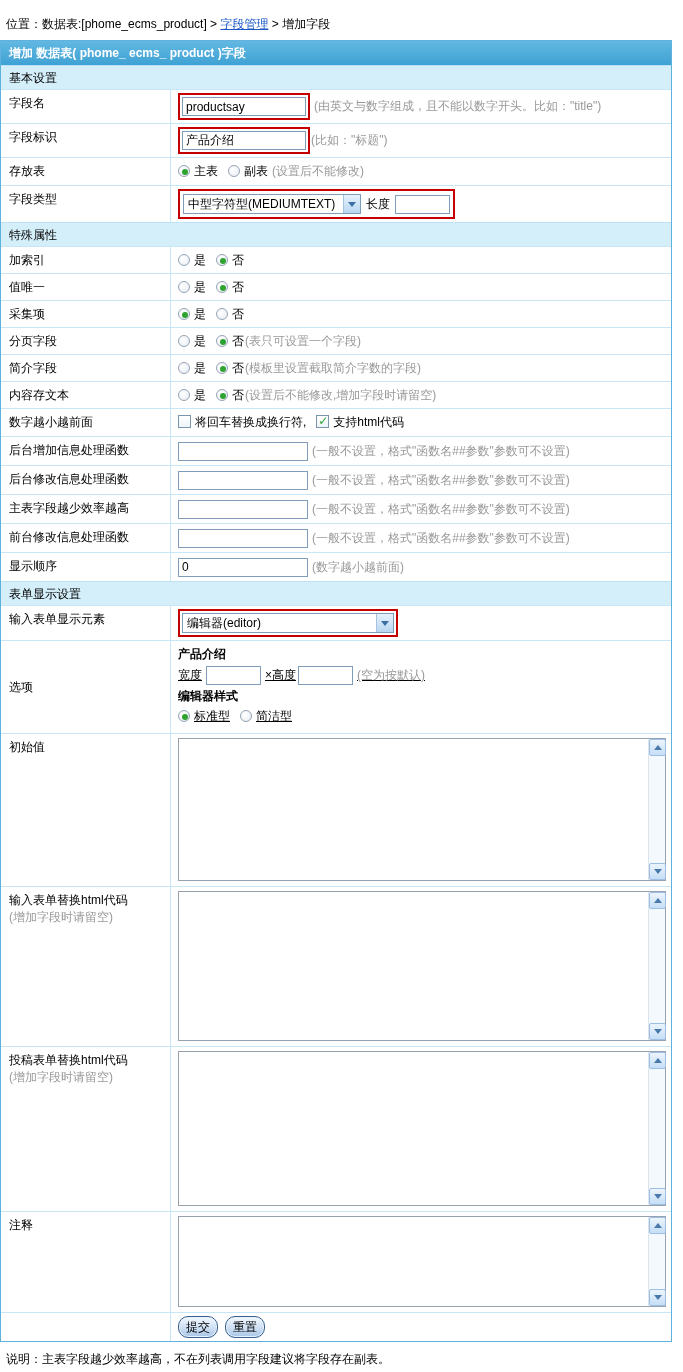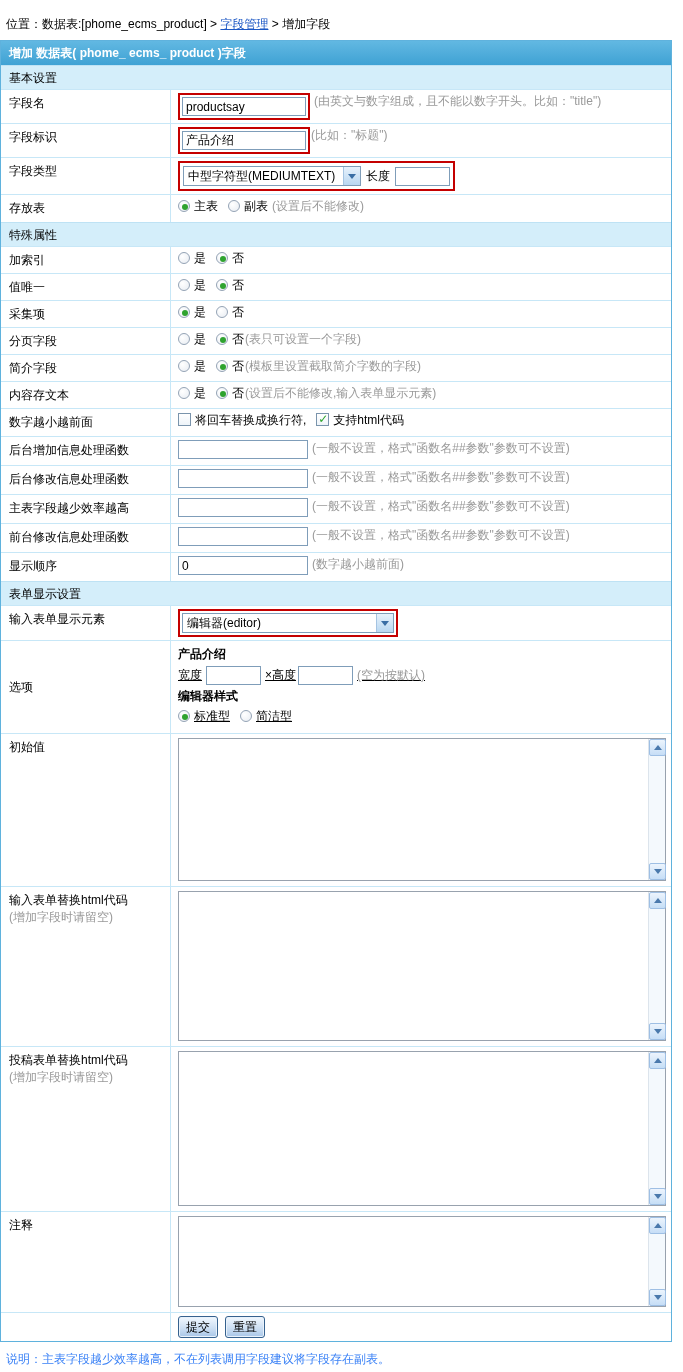--- a/index.html
+++ b/index.html
@@ -34,21 +34,21 @@
   .row:first-child { border-top: none; }
   .cell-label {
     width: 170px; flex: 0 0 170px;
     padding: 5px 4px 4px 8px;
     border-right: 1px solid #C7E7F7;
   }
   .cell-label .sub { color: #999; }
   .cell-content {
     flex: 1;
     padding: 3px 4px 3px 7px;
-    display: flex; flex-wrap: wrap;
+    display: flex; align-items: center; flex-wrap: wrap;
   }
   .cell-content.top { align-items: flex-start; }
   .r27 { min-height: 27px; }
   .r28 { min-height: 28px; }
   .r29 { min-height: 29px; }
   .r30 { min-height: 30px; }
   .r31 { min-height: 31px; }
   .r33 { min-height: 33px; }
   .hint { color: #999; margin-left: 4px; white-space: nowrap; }
   .hint.tight { margin-left: 1px; }
@@ -153,27 +153,27 @@
   .h155 { height: 155px; }
   .h91  { height: 91px; }
 
   .bold { font-weight: bold; }
   .optline { display: flex; align-items: center; margin: 3px 0; width: 100%; text-decoration: underline; }
   .optline .gap { margin: 0 2px 0 4px; }
 
   
   .xp-btn {
     height: 22px; min-width: 40px; padding: 0 7px;
-    border: 1px solid #36618E; border-radius: 3px;
+    border: 1px solid #36618E; border-radius: 10px;
     background: linear-gradient(#F2F8FE, #CADDF2 60%, #A8C6E8);
     font-family: inherit; font-size: 12px; color: #000;
     margin-right: 7px; cursor: pointer;
     box-shadow: inset 0 0 0 1px #E9F2FB;
   }
-  .footer-note { padding: 9px 0 0 6px; color: #3b82f6; }
+  .footer-note { padding: 9px 0 0 6px; color: #000000; }
 </style>
 </head>
 <body>
 
 <div class="breadcrumb">
   <span>位置：数据表:[phome_ecms_product] &gt;</span>
   <a>字段管理</a>
   <span>&gt;</span>
   <span>增加字段</span>
 </div>
@@ -197,45 +197,45 @@
   <div class="row r31">
     <div class="cell-label">字段标识</div>
     <div class="cell-content">
       <span class="redbox">
         <input class="txt w124" value="产品介绍" style="">
       </span>
       <span class="hint tight">(比如："标题")</span>
     </div>
   </div>
 
+  <div class="row r28">
+    <div class="cell-label">存放表</div>
+    <div class="cell-content">
+      <span class="opt"><span class="radio on"></span><span>主表</span></span>
+      <span class="opt tight"><span class="radio"></span><span>副表</span></span>
+      <span class="hint">(设置后不能修改)</span>
+    </div>
+  </div>
+
   <div class="row r33">
     <div class="cell-label">字段类型</div>
     <div class="cell-content">
       <span class="redbox multi">
         <span class="xpselect sel178">
           <span class="xpselect-text">中型字符型(MEDIUMTEXT)</span>
           <span class="xpselect-btn">
               <i></i>
             </span>
         </span>
         <span>长度</span>
         <input class="txt w55" value="" style="">
       </span>
     </div>
   </div>
 
-  <div class="row r28">
-    <div class="cell-label">存放表</div>
-    <div class="cell-content">
-      <span class="opt"><span class="radio on"></span><span>主表</span></span>
-      <span class="opt tight"><span class="radio"></span><span>副表</span></span>
-      <span class="hint">(设置后不能修改)</span>
-    </div>
-  </div>
-
   <div class="section-row">特殊属性</div>
 
   <div class="row r27">
     <div class="cell-label">加索引</div>
     <div class="cell-content">
       <span class="opt"><span class="radio"></span><span>是</span></span>
       <span class="opt tight"><span class="radio on"></span><span>否</span></span>
     </div>
   </div>
 
@@ -271,21 +271,21 @@
       <span class="opt tight"><span class="radio on"></span><span>否</span></span>
       <span class="hint tight">(模板里设置截取简介字数的字段)</span>
     </div>
   </div>
 
   <div class="row r27">
     <div class="cell-label">内容存文本</div>
     <div class="cell-content">
       <span class="opt"><span class="radio"></span><span>是</span></span>
       <span class="opt tight"><span class="radio on"></span><span>否</span></span>
-      <span class="hint tight">(设置后不能修改,输入表单显示元素)</span>
+      <span class="hint tight">(设置后不能修改,增加字段时请留空)</span>
     </div>
   </div>
 
   <div class="row r28">
     <div class="cell-label">数字越小越前面</div>
     <div class="cell-content">
       <span class="opt"><span class="cb"></span><span>将回车替换成换行符,</span></span>
       <span class="opt"><span class="cb checked"></span><span>支持html代码</span></span>
     </div>
   </div>

